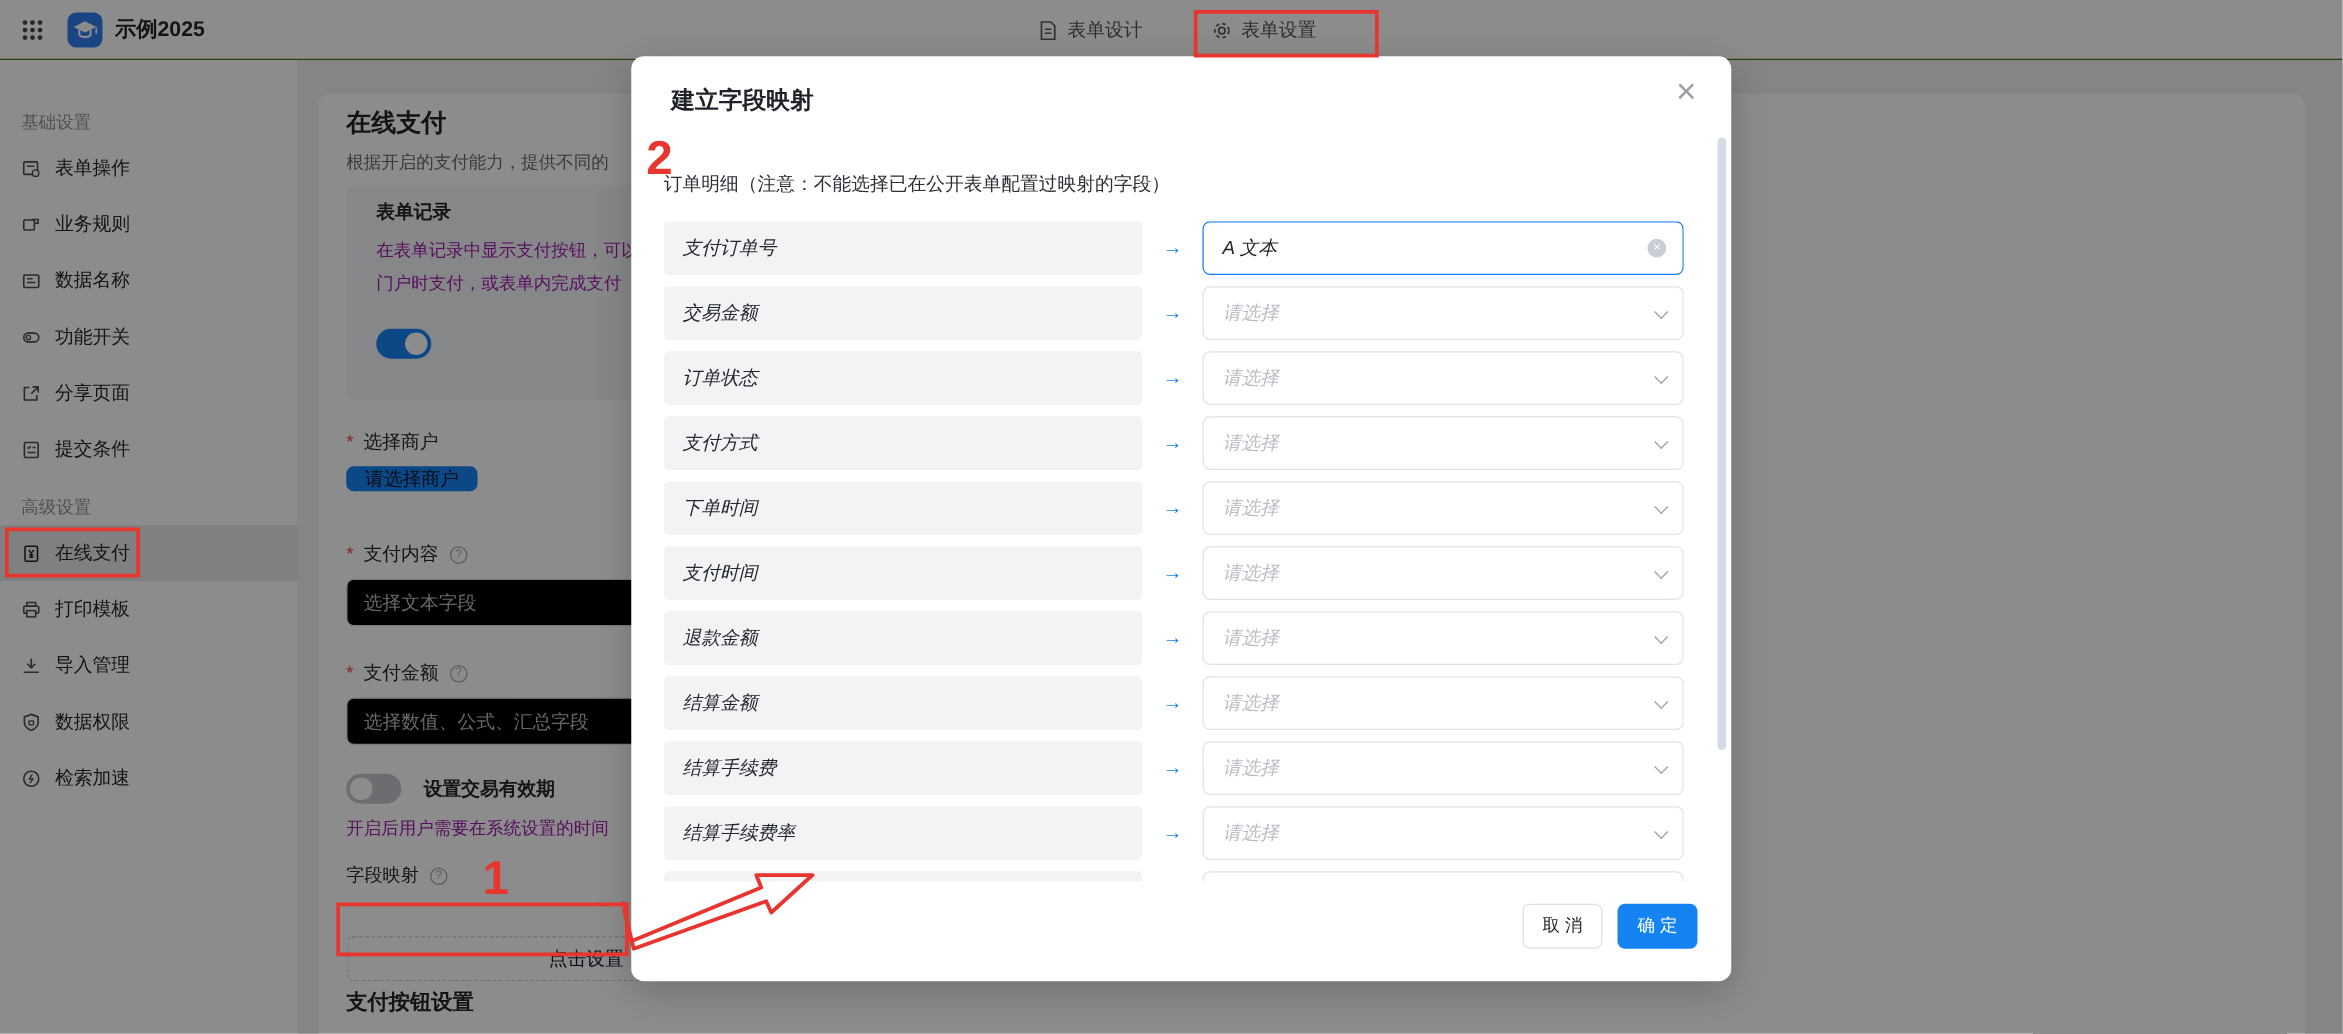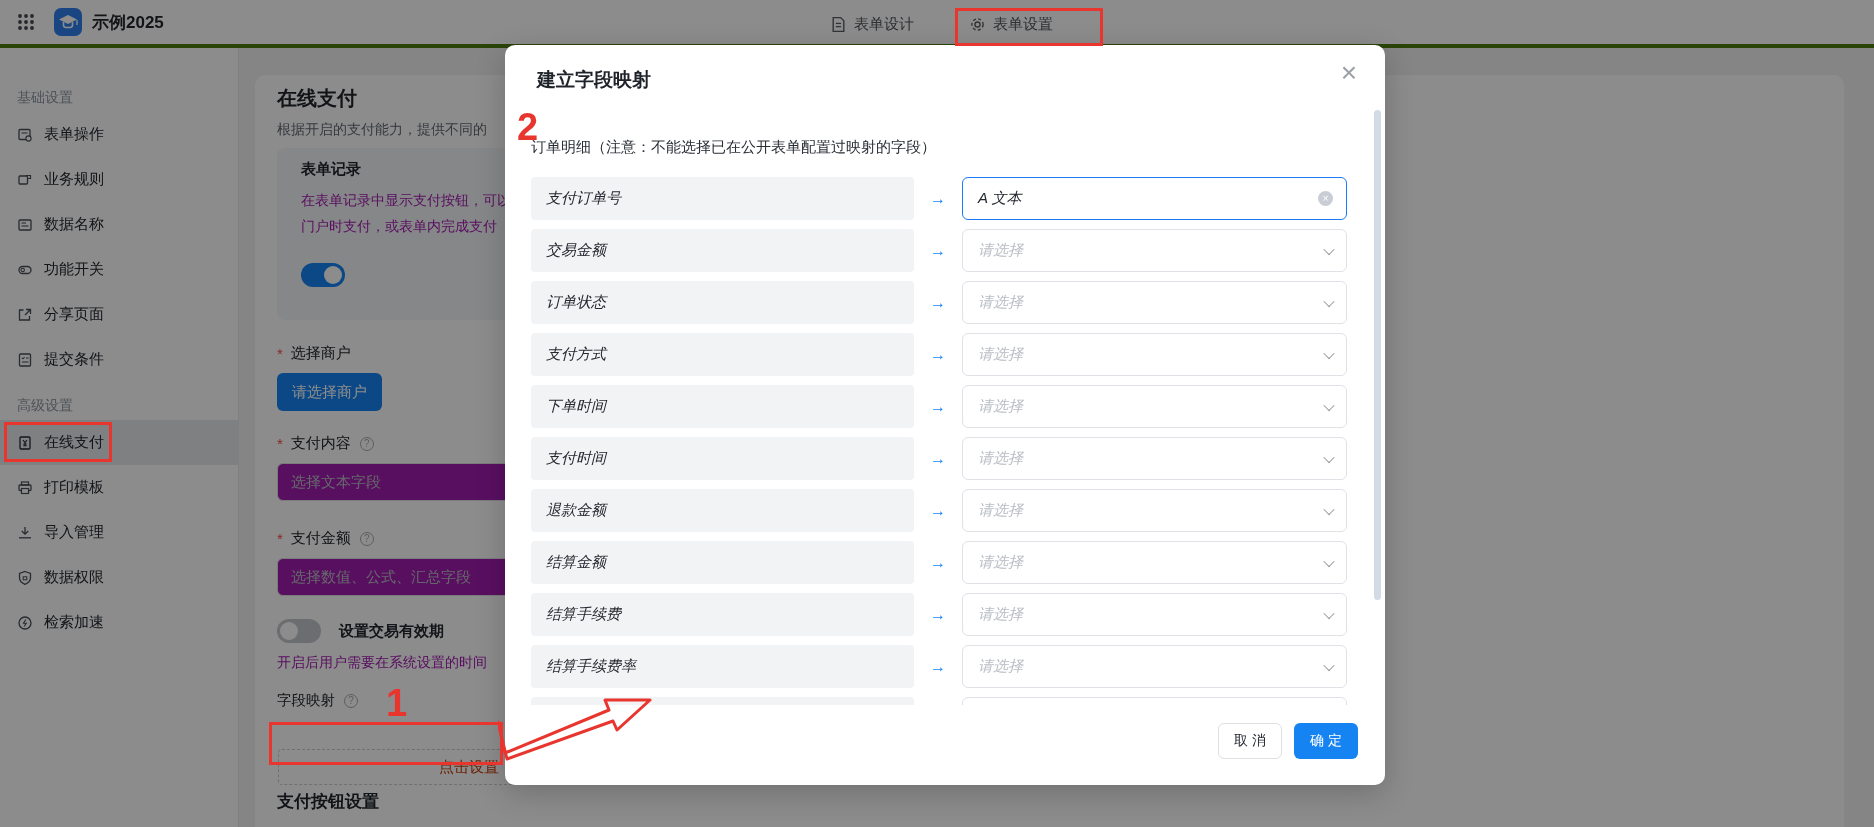--- a/index.html
+++ b/index.html
@@ -1,21 +1,21 @@
 <!DOCTYPE html>
 <html><head>
 <meta charset="utf-8">
 <style>
   * { margin:0; padding:0; box-sizing:border-box; }
   html,body { width:1874px; height:827px; overflow:hidden; }
   body { font-family:"Liberation Sans", sans-serif; background:#f2f3f5; position:relative; color:#23272e; }
 
   
   .topbar { position:absolute; left:0; top:0; width:1874px; height:48px; background:#fff;
-            border-bottom:4px solid #4d7c0f; display:flex; align-items:center; padding:16px 14px; z-index:10; }
+            border-bottom:1px solid #4d7c0f; display:flex; align-items:center; padding:16px 14px; z-index:10; }
   .grid-btn { width:24px; height:24px; display:flex; align-items:center; justify-content:center; margin-right:16px; }
   .applogo { width:28px; height:28px; border-radius:7px; background:#2f80ed; display:flex; align-items:center; justify-content:center; margin-right:10px; }
   .appname { font-size:17px; font-weight:bold; color:#22262c; }
   .tabs { position:absolute; left:830px; top:0; height:48px; display:flex; align-items:center; gap:55px; }
   .tab { display:flex; align-items:center; gap:7px; font-size:15px; color:#53575e; cursor:pointer; }
 
   
   .sidebar { position:absolute; left:0; top:48px; width:239px; bottom:0; background:#fff;
              border-right:1px solid #e9eaec; padding-top:36px; z-index:10; }
   .side-header { height:28px; display:flex; align-items:center; padding:0 17px; color:#8f959e; font-size:14px;text-align:right; }
@@ -36,28 +36,28 @@
   .toggle.on { background:#1584f2; }
   .toggle.off { background:#c3c7cc; }
   .toggle::after { content:""; position:absolute; top:3px; width:18px; height:18px; border-radius:50%; background:#fff; }
   .toggle.on::after { right:3px; }
   .toggle.off::after { left:3px; }
   .flabel { font-size:15px; color:#23272e; display:flex; align-items:center; gap:5px; }
   .req { color:#f54a45; margin-right:3px; }
   .help { display:inline-block; width:14px; height:14px; border:1px solid #a6abb3; border-radius:50%;
           color:#a6abb3; font-size:10px; line-height:12px; text-align:center; margin-left:4px; }
   .help::after { content:"?"; }
-  .blue-btn { background:#1584f2; color:#ffffff; font-size:15px; border:none; border-radius:6px;
-              width:105px; height:38px; cursor:pointer; }
-  .inputbox { background:#a21caf; border:1px solid #dee0e3; border-radius:6px; height:38px;
+  .blue-btn { background:#1584f2; color:#0f172a; font-size:15px; border:none; border-radius:6px;
+              width:105px; height:20px; cursor:pointer; }
+  .inputbox { background:#000000; border:1px solid #dee0e3; border-radius:6px; height:38px;
               display:flex; align-items:center; padding:0 13px; }
   .inputbox .ph { color:#b9bdc4; font-size:15px; }
   .toggle-label { font-size:15px; font-weight:bold; color:#23272e; }
   .dash-btn { border:1px dashed #c8ccd0; border-radius:4px; width:490px; height:36px; position:relative; cursor:pointer; }
-  .dash-btn span { position:absolute; left:160px; top:8px; font-size:15px; color:#c2410c; }
+  .dash-btn span { position:absolute; left:160px; top:8px; font-size:15px; color:#0f172a; }
   .h2 { font-size:17px; font-weight:bold; color:#1f2329; }
 
   
   .overlay { position:absolute; inset:0; background:rgba(0,0,0,0.45); z-index:50; }
 
   
   .modal { position:absolute; left:505px; top:45px; width:880px; height:740px; background:#fff;
            border-radius:10px; z-index:60; box-shadow:0 8px 30px rgba(0,0,0,0.2); }
   .modal-title { position:absolute; left:32px; top:22px; font-size:19px; font-weight:bold; color:#1f2329; }
   .modal-close { position:absolute; right:20px; top:12px; width:32px; height:32px; font-size:28px; color:#9aa0a6;

